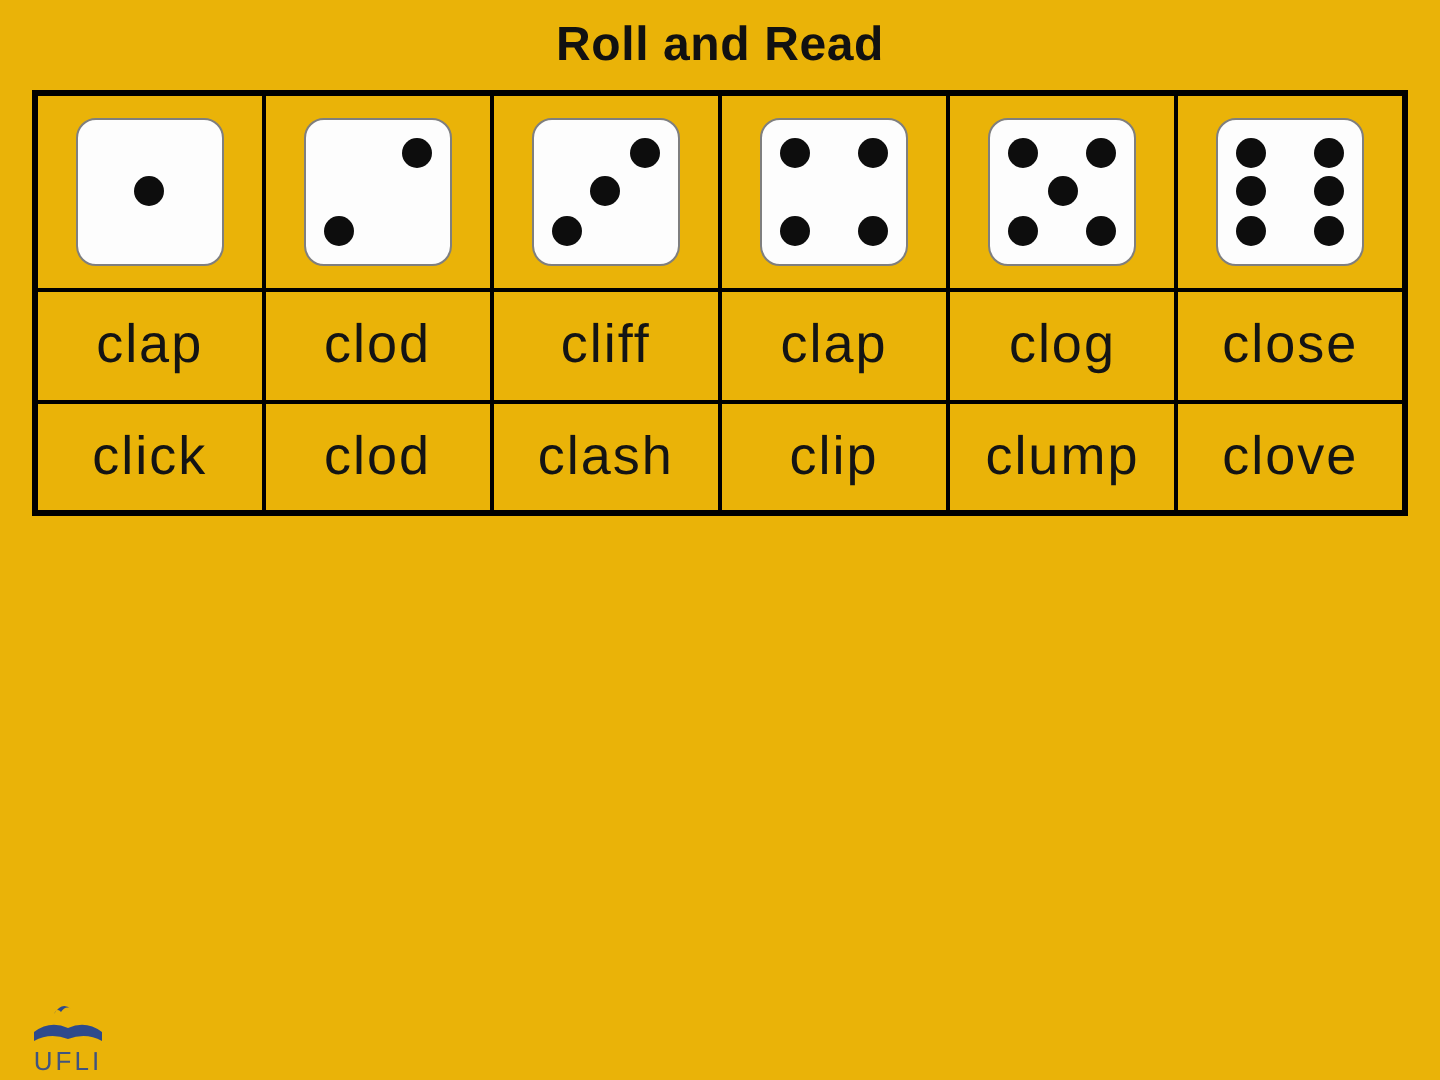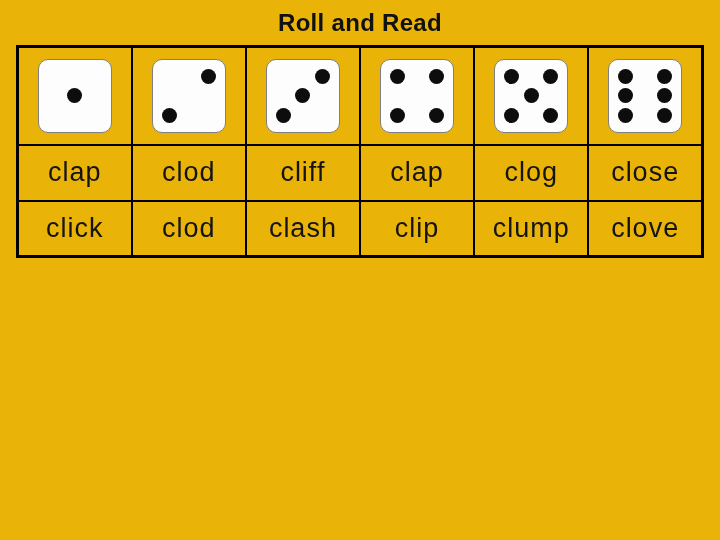--- a/index.html
+++ b/index.html
@@ -155,14 +155,21 @@
           <td data-name="word-cell">click</td>
           <td data-name="word-cell">clod</td>
           <td data-name="word-cell">clash</td>
           <td data-name="word-cell">clip</td>
           <td data-name="word-cell">clump</td>
           <td data-name="word-cell">clove</td>
         </tr>
       </tbody>
   </table>
 
+  <div class="logo" data-name="ufli-logo">
+    <svg data-name="ufli-bird-book-icon" width="40" height="26" viewBox="0 0 40 26" aria-hidden="true">
+      <path class="logo-fill" d="M13 8 Q17 1.5 21.5 5.5 Q19 3.5 16.5 7 Q14.5 4.5 13 8 Z" fill="#2e4a8c"></path>
+      <path class="logo-fill" d="M3 17 Q11 11 20 15 Q29 11 37 17 L37 21.5 Q29 17 20 20.5 Q11 17 3 21.5 Z" fill="#2e4a8c"></path>
+    </svg>
+    <div class="logo-text" data-name="ufli-logo-text">UFLI</div>
+  </div>
 
 </div>
 
 </body></html>

